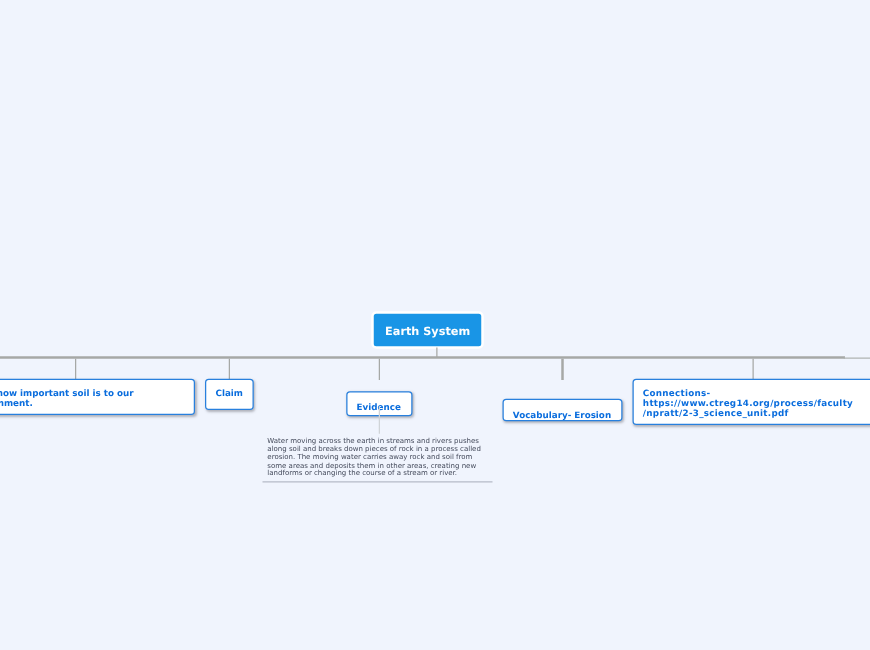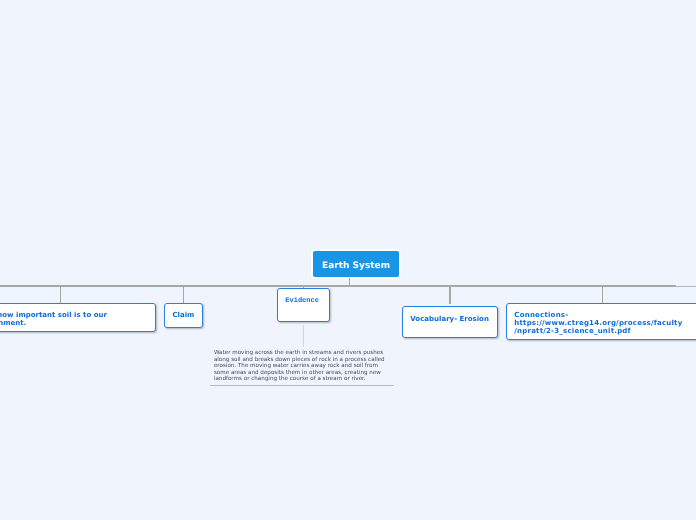--- a/index.html
+++ b/index.html
@@ -26,36 +26,36 @@
 
   
   .note{position:absolute;font-size:5.6px;line-height:6.55px;color:#43495a;
         font-weight:normal;}
 </style>
 </head>
 <body>
 
 <div class="canvas">
 
-  <div class="root" style="left:311px;top:249.2px;width:90.2px;height:29.6px;">Earth System</div>
+  <div class="root" style="left:297px;top:249.2px;width:90.2px;height:29.6px;">Earth System</div>
 
   <div class="line" style="left:348.5px;top:278.3px;width:1.4px;height:8.2px;"></div>
   <div class="line" style="left:0px;top:284.9px;width:676px;height:2.1px;"></div>
   <div class="line" style="left:675px;top:286px;width:21px;height:1.1px;background:#b0b4b2;"></div>
 
   <div class="line" style="left:59.5px;top:286.5px;width:1.3px;height:17px;"></div>
   <div class="line" style="left:182.9px;top:286.5px;width:1.3px;height:17px;"></div>
   <div class="line" style="left:302.5px;top:286.5px;width:1.3px;height:17px;"></div>
   <div class="line" style="left:449.3px;top:286.5px;width:1.3px;height:17px;"></div>
   <div class="line" style="left:601.9px;top:286.5px;width:1.3px;height:17px;"></div>
 
   <div class="node" style="left:-34.8px;top:302.8px;width:190.8px;height:29.6px;">Know how important soil is to our environment.</div>
   <div class="node" style="left:164.4px;top:302.8px;width:39px;height:25px;">Claim</div>
-  <div class="node" style="left:277.3px;top:288px;width:52.4px;height:34px;font-family:Liberation Mono, monospace;">Evidence</div>
-  <div class="node" style="left:402.3px;top:306px;width:96.2px;height:32px;">Vocabulary- Erosion</div>
+  <div class="node" style="left:277.3px;top:313px;width:52.4px;height:20px;">Evidence</div>
+  <div class="node" style="left:402.3px;top:319px;width:96.2px;height:18px;">Vocabulary- Erosion</div>
   <div class="node nodewide" style="left:506.3px;top:302.8px;width:192.4px;height:37.2px;">
     <div>Connections-</div>
     <div>https://www.ctreg14.org/process/faculty</div>
     <div>/npratt/2-3_science_unit.pdf</div>
   </div>
 
   <div class="line" style="left:302.5px;top:324.5px;width:1px;height:22.5px;background:#d0d4d8;"></div>
   <div class="note" style="left:213.9px;top:350px;width:172px;">Water moving across the earth in streams and rivers pushes along soil and breaks down pieces of rock in a process called erosion. The moving water carries away rock and soil from some areas and deposits them in other areas, creating new landforms or changing the course of a stream or river.</div>
   <div class="line" style="left:210.3px;top:385px;width:184px;height:1px;background:#b5bac7;"></div>
 

